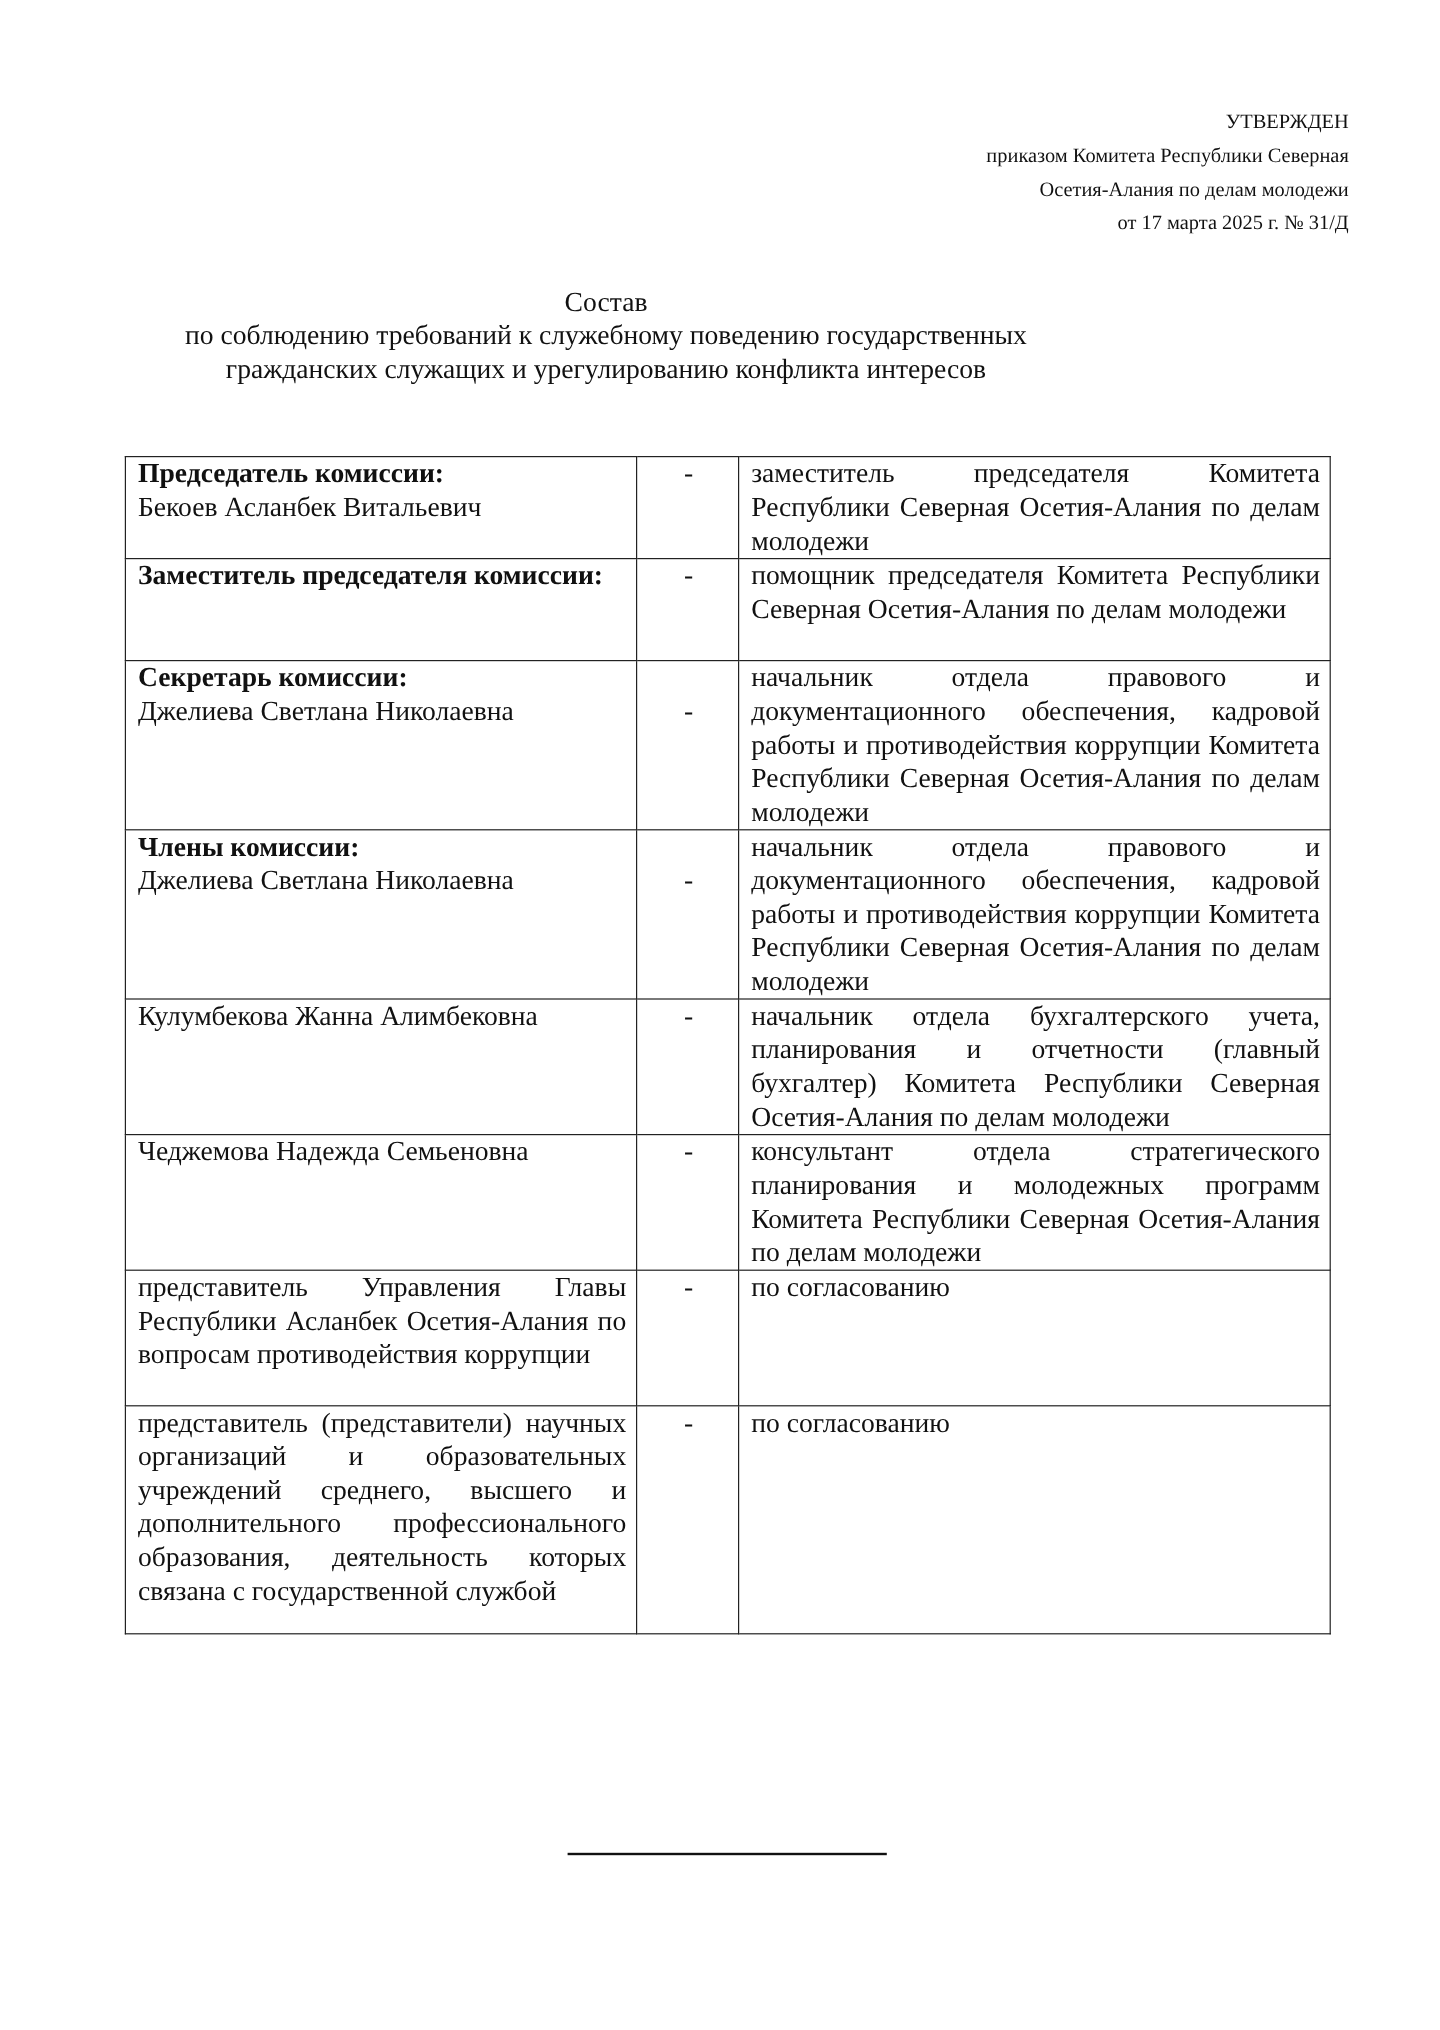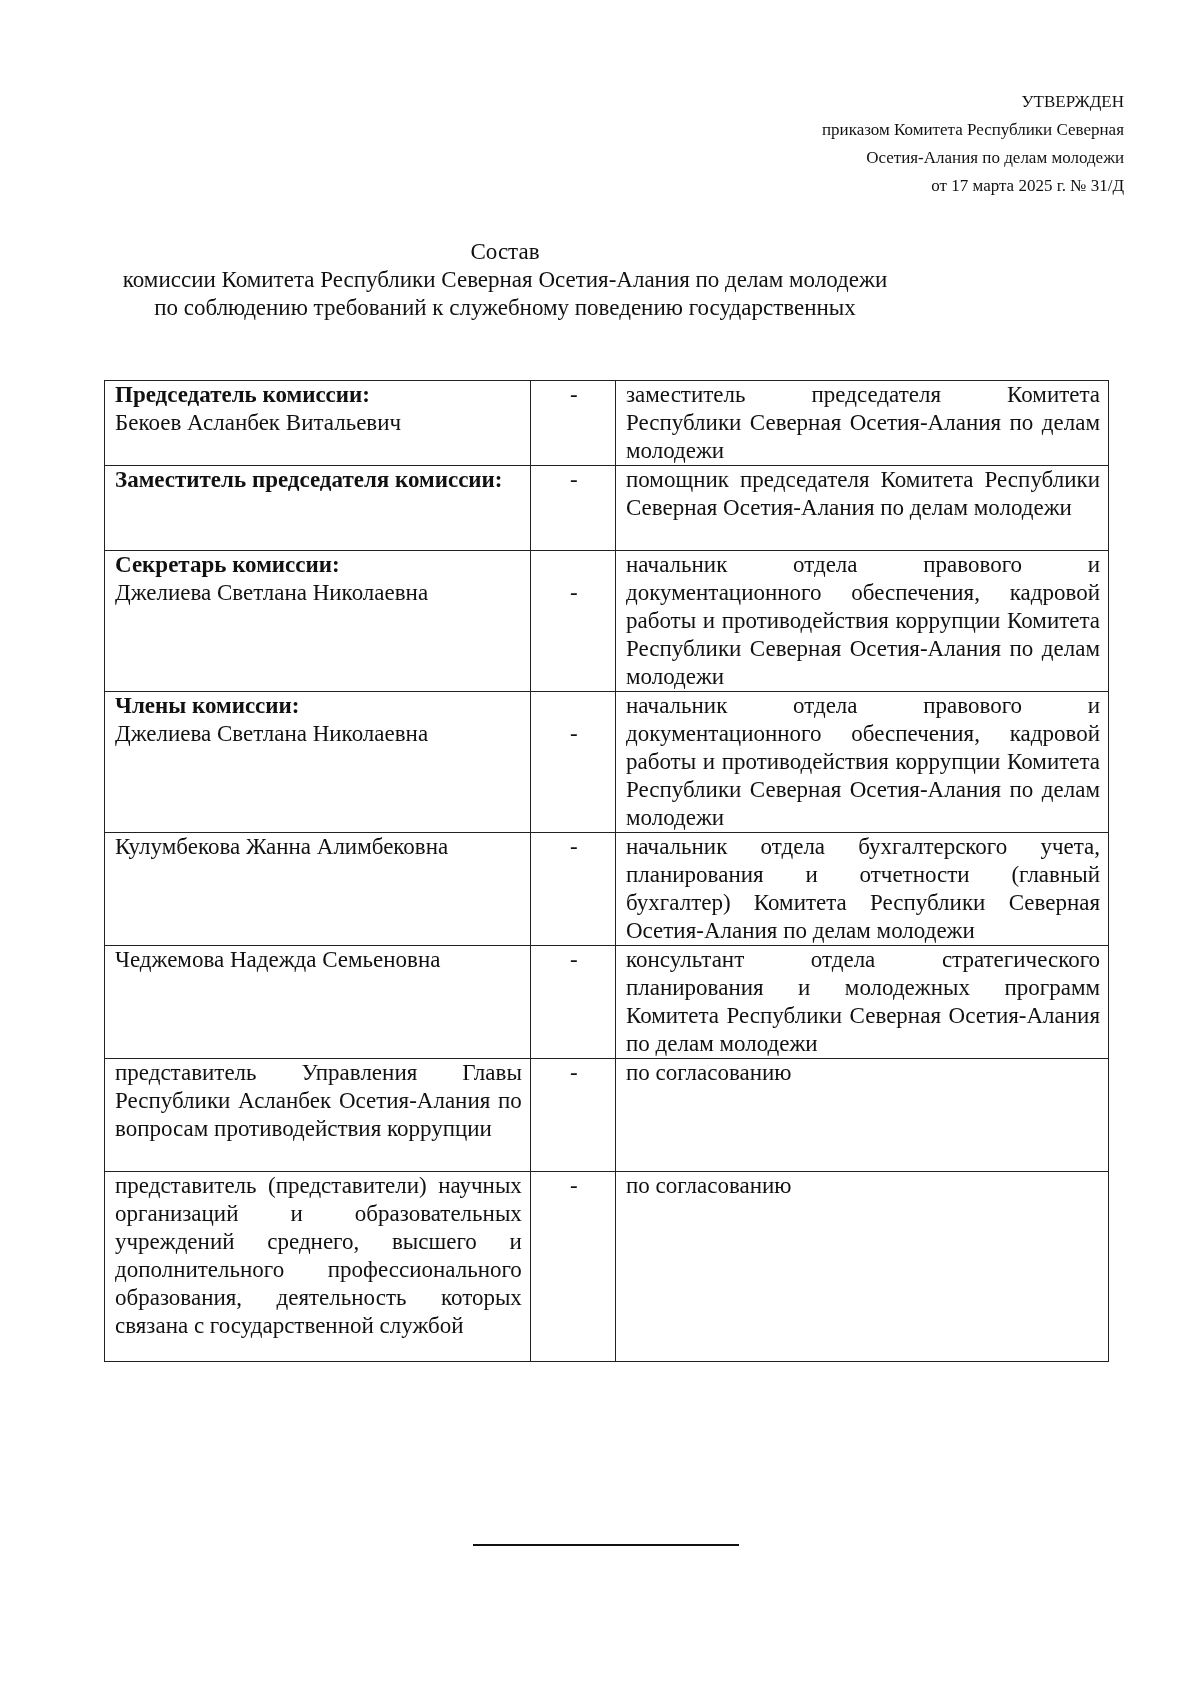--- a/index.html
+++ b/index.html
@@ -40,22 +40,22 @@
 
 <div class="approval">
   <div>УТВЕРЖДЕН</div>
   <div>приказом Комитета Республики Северная</div>
   <div>Осетия-Алания по делам молодежи</div>
   <div>от 17 марта 2025 г. № 31/Д</div>
 </div>
 
 <div class="title-block">
   <div>Состав</div>
-  <div>комиссии Комитета Республики Северная Осетия-Алания по делам молодежи</div>
   <div>по соблюдению требований к служебному поведению государственных</div>
+  <div>гражданских служащих и урегулированию конфликта интересов</div>
 </div>
 
 <table class="roster">
   <tbody>
     <tr style="height:83px">
       <td class="col-name">
         <span class="role">Председатель комиссии:</span>
         <span class="person">Бекоев Асланбек Витальевич</span>
       </td>
       <td class="col-dash">-</td>

